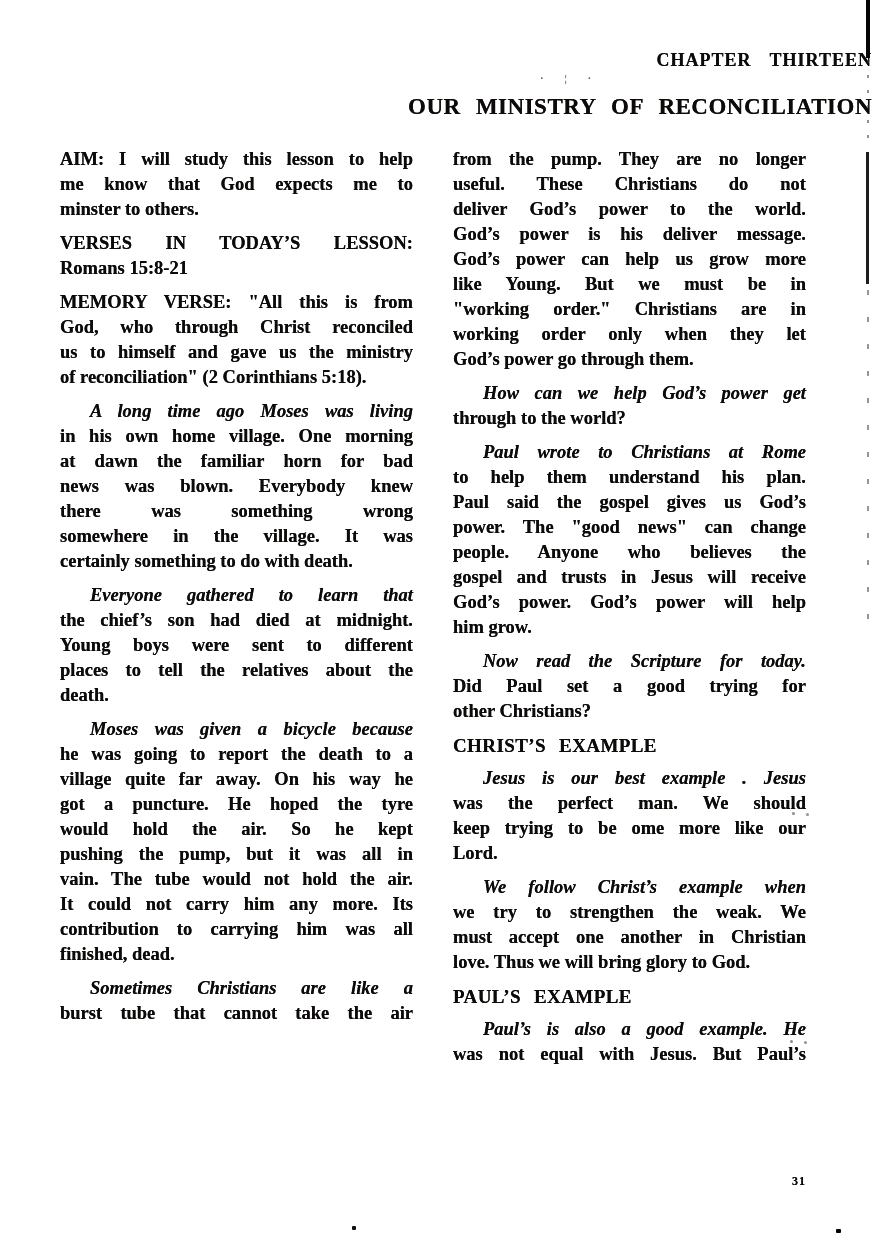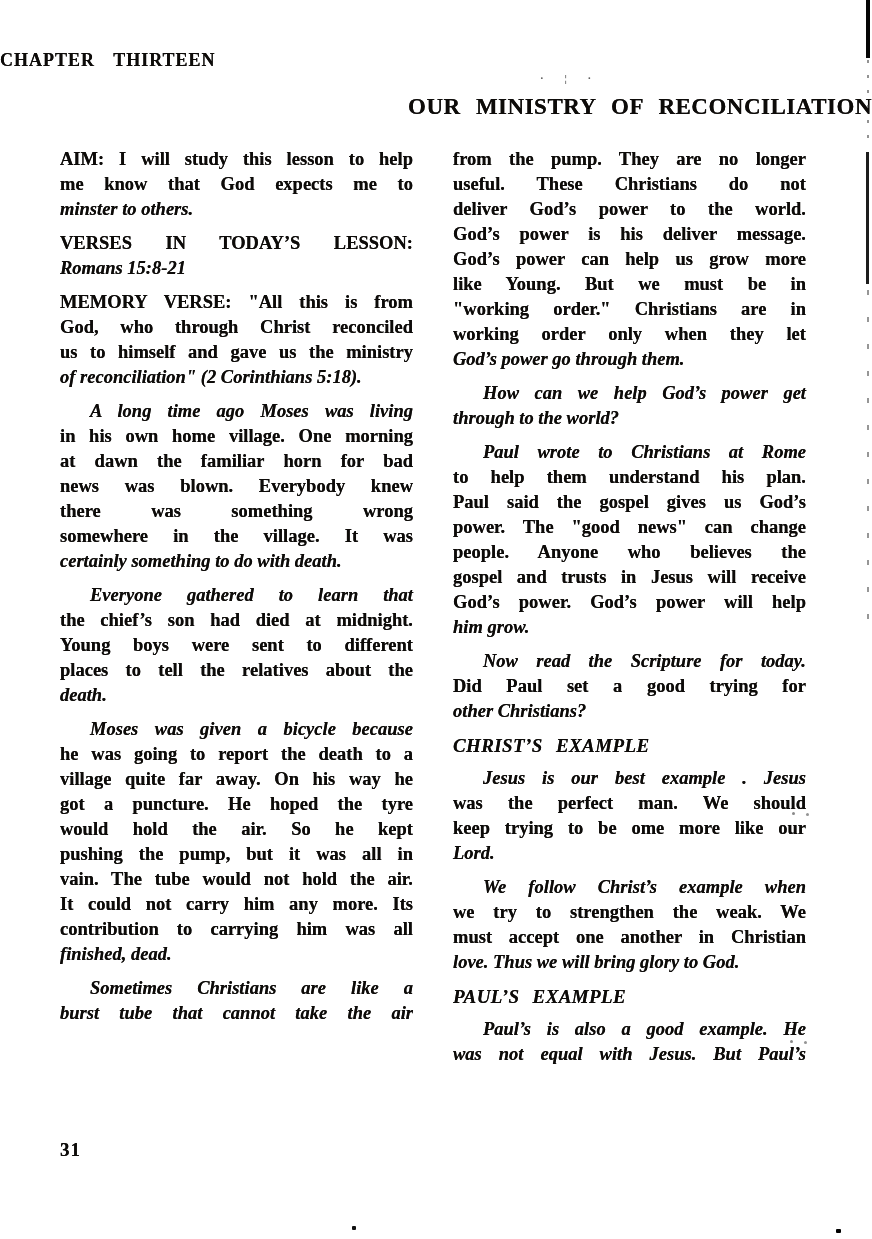--- a/index.html
+++ b/index.html
@@ -9,21 +9,21 @@
     margin:0 auto;
     background:#ffffff;
     overflow:hidden;
     font-family:"Liberation Serif","DejaVu Serif",serif;
     font-weight:700;
     color:#0d0b09;
     text-shadow:0 0 .5px rgba(10,8,6,.85);
   }
   .chapter-heading{
     position:absolute;top:50px;left:0;width:100%;
-    text-align:left;
+    text-align:right;
     font-size:18px;letter-spacing:1px;word-spacing:13px;
   }
   .chapter-specks{
     position:absolute;top:72px;left:540px;
     font-size:11px;color:#5a5a5a;letter-spacing:9px;
     text-shadow:none;
   }
   .page-title{
     position:absolute;top:94px;left:0;width:100%;
     text-align:right;
@@ -35,31 +35,31 @@
     display:flex;gap:40px;
     font-size:18.5px;line-height:25px;
   }
   .col{width:353px;}
   .para{margin:0 0 9px 0;}
   .line{
     display:block;
     text-align:justify;
     text-align-last:justify;
   }
-  .line.end{text-align-last:left;font-style:italic;}
+  .line.end{text-align-last:left;}
   .para.stretch-last .line.end{text-align-last:justify;}
   .para.indent .line:first-child{text-indent:30px;font-style:italic;}
   .sec-heading{
     margin:5px 0 8px 0;
     text-align:center;
     font-size:19px;word-spacing:8px;letter-spacing:.4px;
   }
   .page-number{
-    position:absolute;top:1139px;left:60px;width:746px;
-    text-align:left;font-size:19px;letter-spacing:1px;
+    position:absolute;top:1174px;left:60px;width:746px;
+    text-align:right;font-size:12px;letter-spacing:1px;
   }
   
   .edge-line-a{position:absolute;left:866px;top:0;width:4px;height:58px;background:#050505;}
   .edge-line-b{position:absolute;left:867px;top:60px;width:2px;height:90px;
     background:repeating-linear-gradient(to bottom,#3a3a3a 0 3px,transparent 3px 15px);opacity:.55;}
   .edge-line-c{position:absolute;left:866px;top:152px;width:3px;height:132px;background:#0a0a0a;opacity:.92;}
   .edge-line-d{position:absolute;left:867px;top:290px;width:2px;height:335px;
     background:repeating-linear-gradient(to bottom,#2e2e2e 0 5px,transparent 5px 27px);opacity:.5;}
   .speck{position:absolute;background:#111;border-radius:1px;}
   .speck.s1{left:352px;top:1226px;width:4px;height:4px;}

